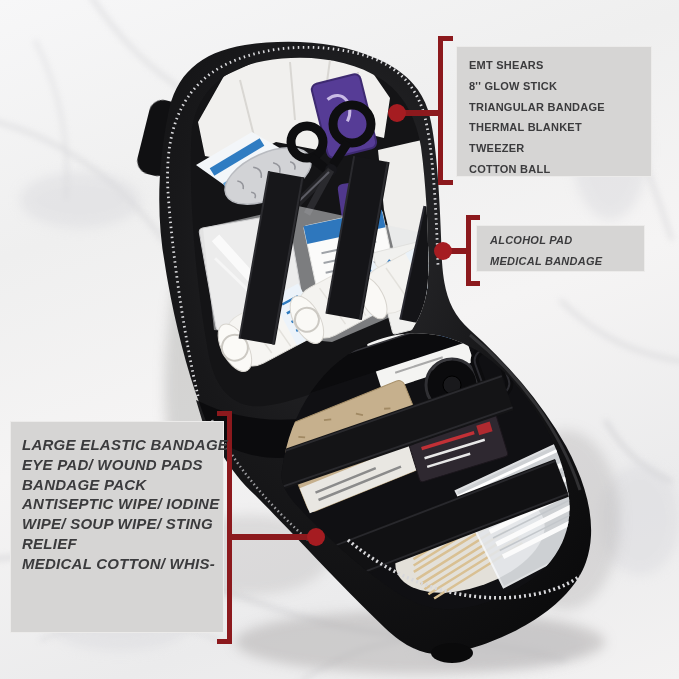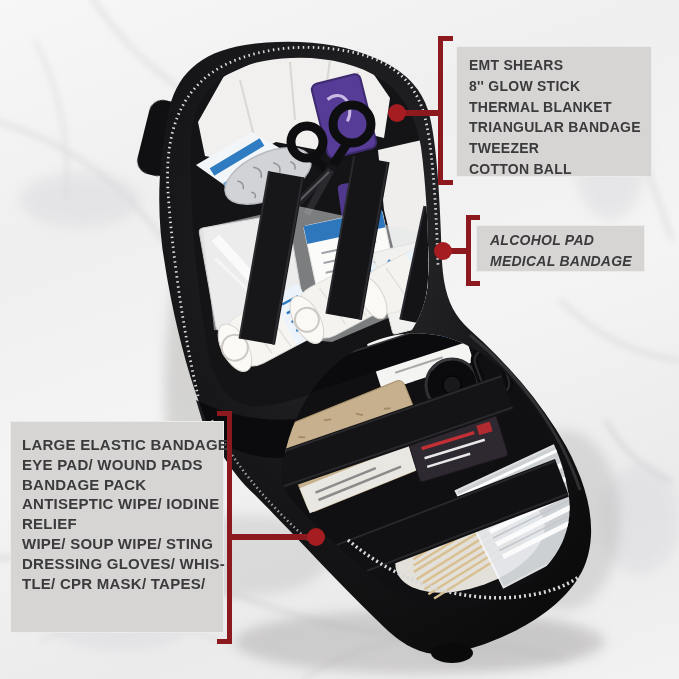--- a/index.html
+++ b/index.html
@@ -8,26 +8,26 @@
     background:linear-gradient(160deg,#f7f7f8 0%,#efefef 28%,#f5f4f4 52%,#ebebec 78%,#f3f2f2 100%);
     font-family:"Liberation Sans",sans-serif;
   }
   #scene{position:absolute;left:0;top:0;}
   .callout{
     position:absolute;box-sizing:border-box;
     background:var(--box-bg,#d6d5d4);
     border:1px solid #eceticbea;
     border:1px solid #ecebea;
     color:var(--box-text,#3b3b3d);
-    font-weight:bold;font-size:14px;line-height:20.8px;letter-spacing:.25px;
+    font-weight:bold;font-size:11px;line-height:20.8px;letter-spacing:.25px;
     white-space:nowrap;
   }
   #co-top{left:456px;top:46px;width:196px;height:131px;padding:8px 0 0 12px;}
   #co-mid{left:476px;top:225px;width:169px;height:47px;padding:4px 0 0 13px;line-height:20.5px;font-style:italic;}
-  #co-bot{left:10px;top:421px;width:214px;height:212px;padding:13px 0 0 11px;font-size:15px;line-height:19.8px;}
+  #co-bot{left:10px;top:421px;width:214px;height:212px;padding:13px 0 0 11px;font-size:15px;line-height:19.8px;font-style:italic;}
   .red-stroke{stroke:var(--accent,#8c191d);fill:none;}
   .red-dot{fill:var(--dot,#a51c21);}
 </style>
 </head>
 <body>
 
 <div id="stage">
 
   <svg id="scene" width="679" height="679" viewBox="0 0 679 679" role="img" aria-label="Opened black tactical first-aid pouch on a white marble surface, contents labeled with red callout lines">
     <defs>
@@ -309,35 +309,34 @@
         <path class="red-stroke" stroke-width="5" d="M 217,413.5 H 229.5 V 641.5 H 217"></path>
         <path class="red-stroke" stroke-width="6" d="M 229,537 H 315"></path>
         <circle class="red-dot" cx="316" cy="537" r="9"></circle>
       </g>
     </g>
   </svg>
 
   <div id="co-top" class="callout">
     <div>EMT SHEARS</div>
     <div>8'' GLOW STICK</div>
+    <div>TRIANGULAR BANDAGE</div>
     <div>THERMAL BLANKET</div>
-    <div>TRIANGULAR BANDAGE</div>
     <div>TWEEZER</div>
     <div>COTTON BALL</div>
   </div>
 
   <div id="co-mid" class="callout">
     <div>ALCOHOL PAD</div>
     <div>MEDICAL BANDAGE</div>
   </div>
 
   <div id="co-bot" class="callout">
     <div>LARGE ELASTIC BANDAGE</div>
     <div>EYE PAD/ WOUND PADS</div>
     <div>BANDAGE PACK</div>
     <div>ANTISEPTIC WIPE/ IODINE</div>
+    <div>WIPE/ SOUP WIPE/ STING</div>
     <div>RELIEF</div>
-    <div>WIPE/ SOUP WIPE/ STING</div>
-    <div>DRESSING GLOVES/ WHIS-</div>
-    <div>TLE/ CPR MASK/ TAPES/</div>
+    <div>MEDICAL COTTON/ WHIS-</div>
   </div>
 
 </div>
 
 </body></html>

